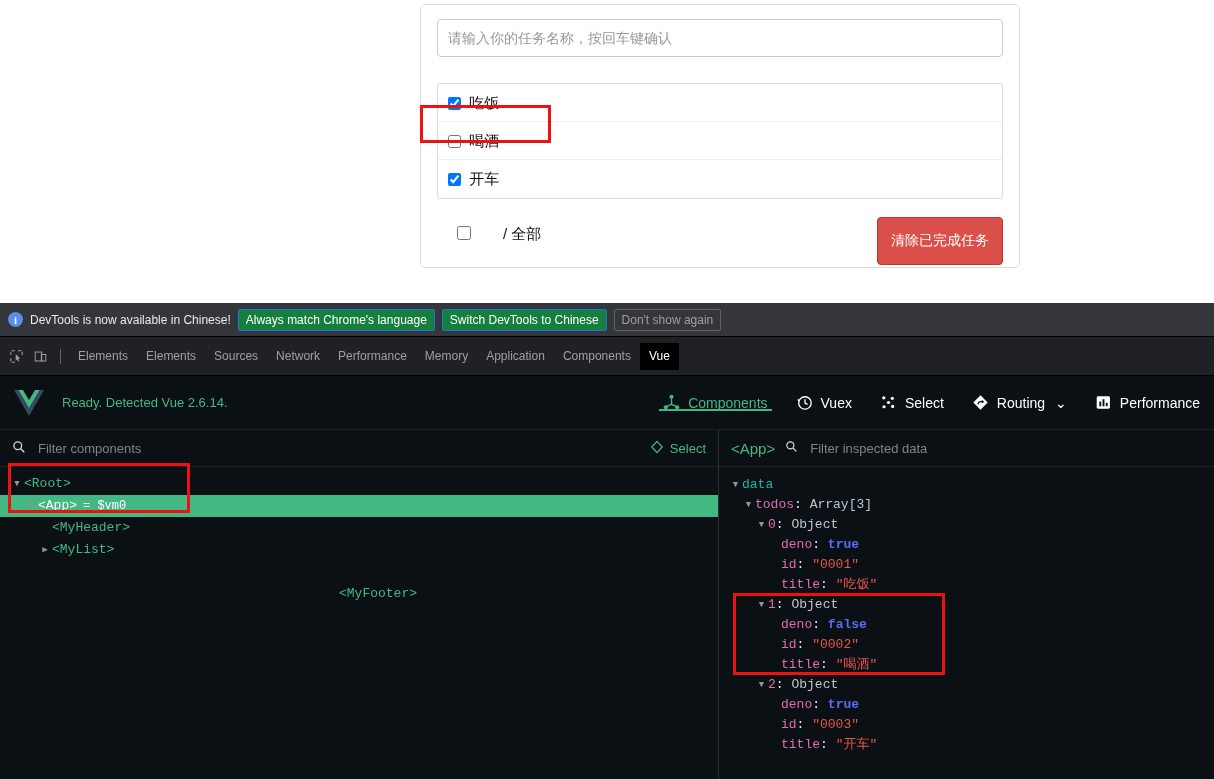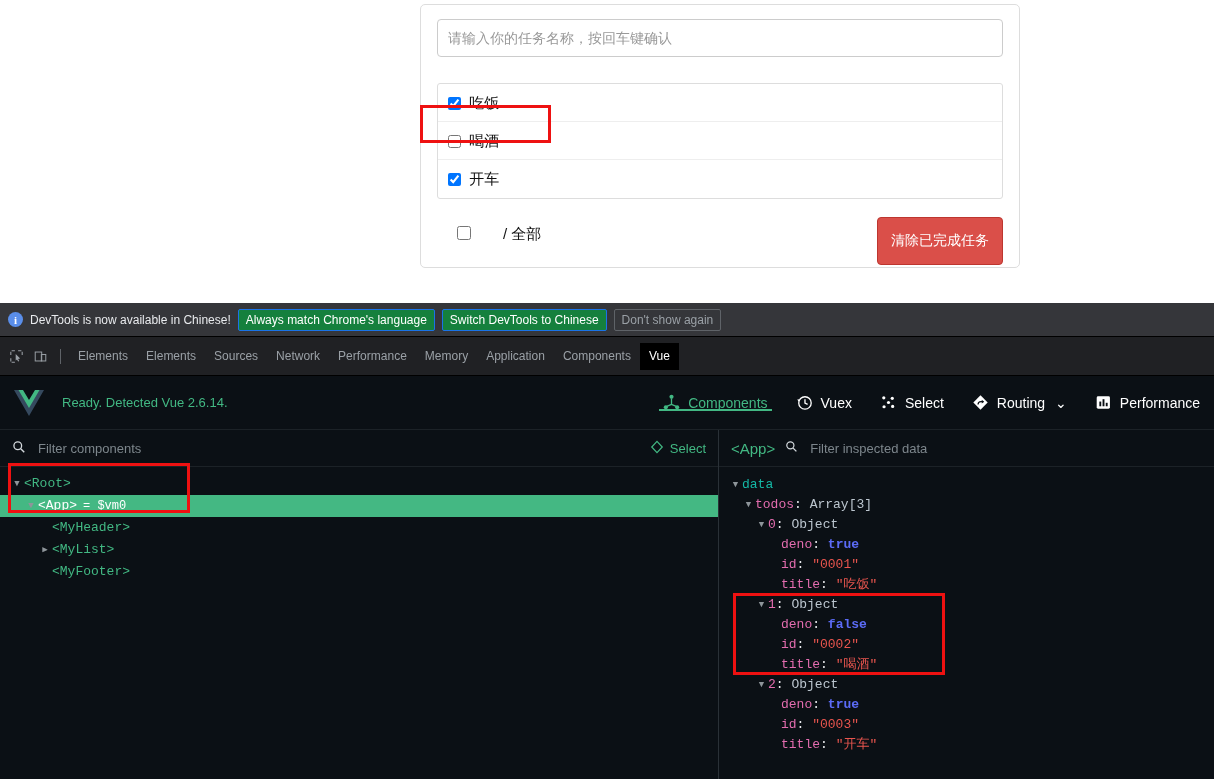--- a/index.html
+++ b/index.html
@@ -445,21 +445,21 @@
           <span class="vm">= $vm0</span>
         </div>
         <div class="tree-row" style="padding-left:38px;">
           <span class="caret empty">▸</span>
           <span class="comp-name">&lt;MyHeader&gt;</span>
         </div>
         <div class="tree-row" style="padding-left:38px;">
           <span class="caret">▶</span>
           <span class="comp-name">&lt;MyList&gt;</span>
         </div>
-        <div class="tree-row" style="padding-left:38px;">
+        <div class="tree-row" style="padding-left:38px;flex-direction:column;">
           <span class="caret empty">▸</span>
           <span class="comp-name">&lt;MyFooter&gt;</span>
         </div>
       </div>
     </div>
 
     <div class="vue-right">
       <div class="panel-toolbar">
         <span class="app-tag">&lt;App&gt;</span>
         <span>

